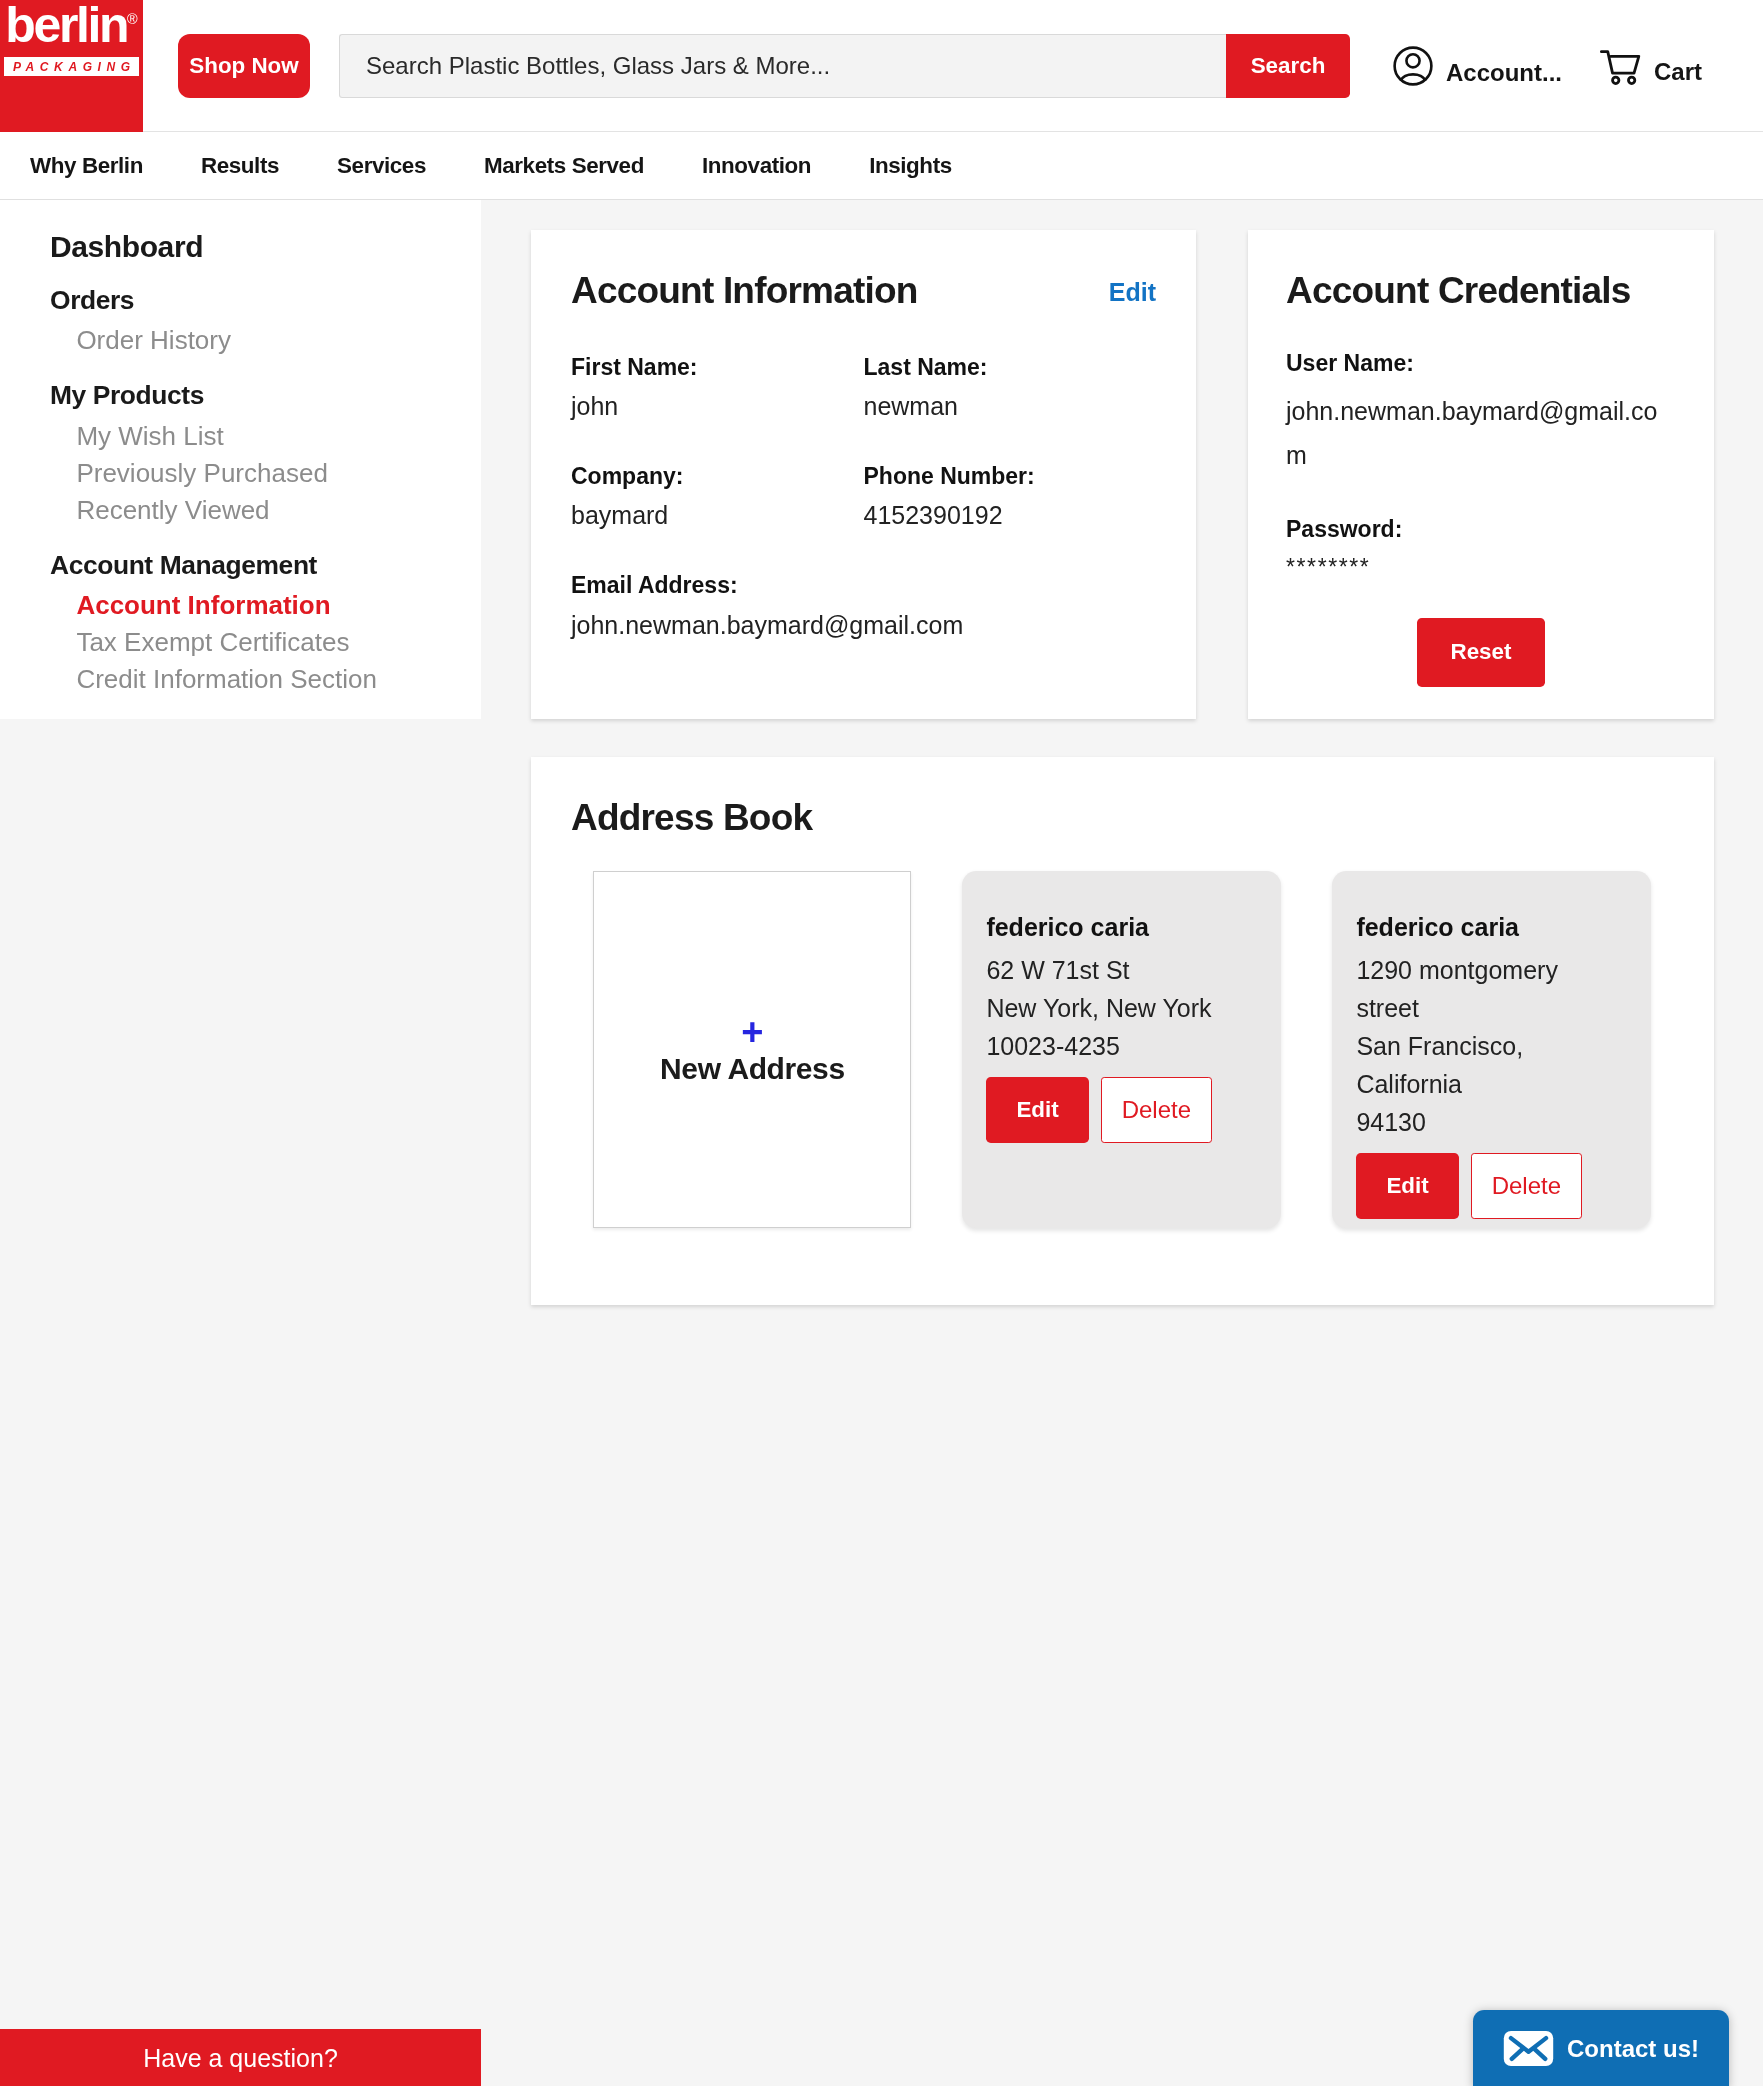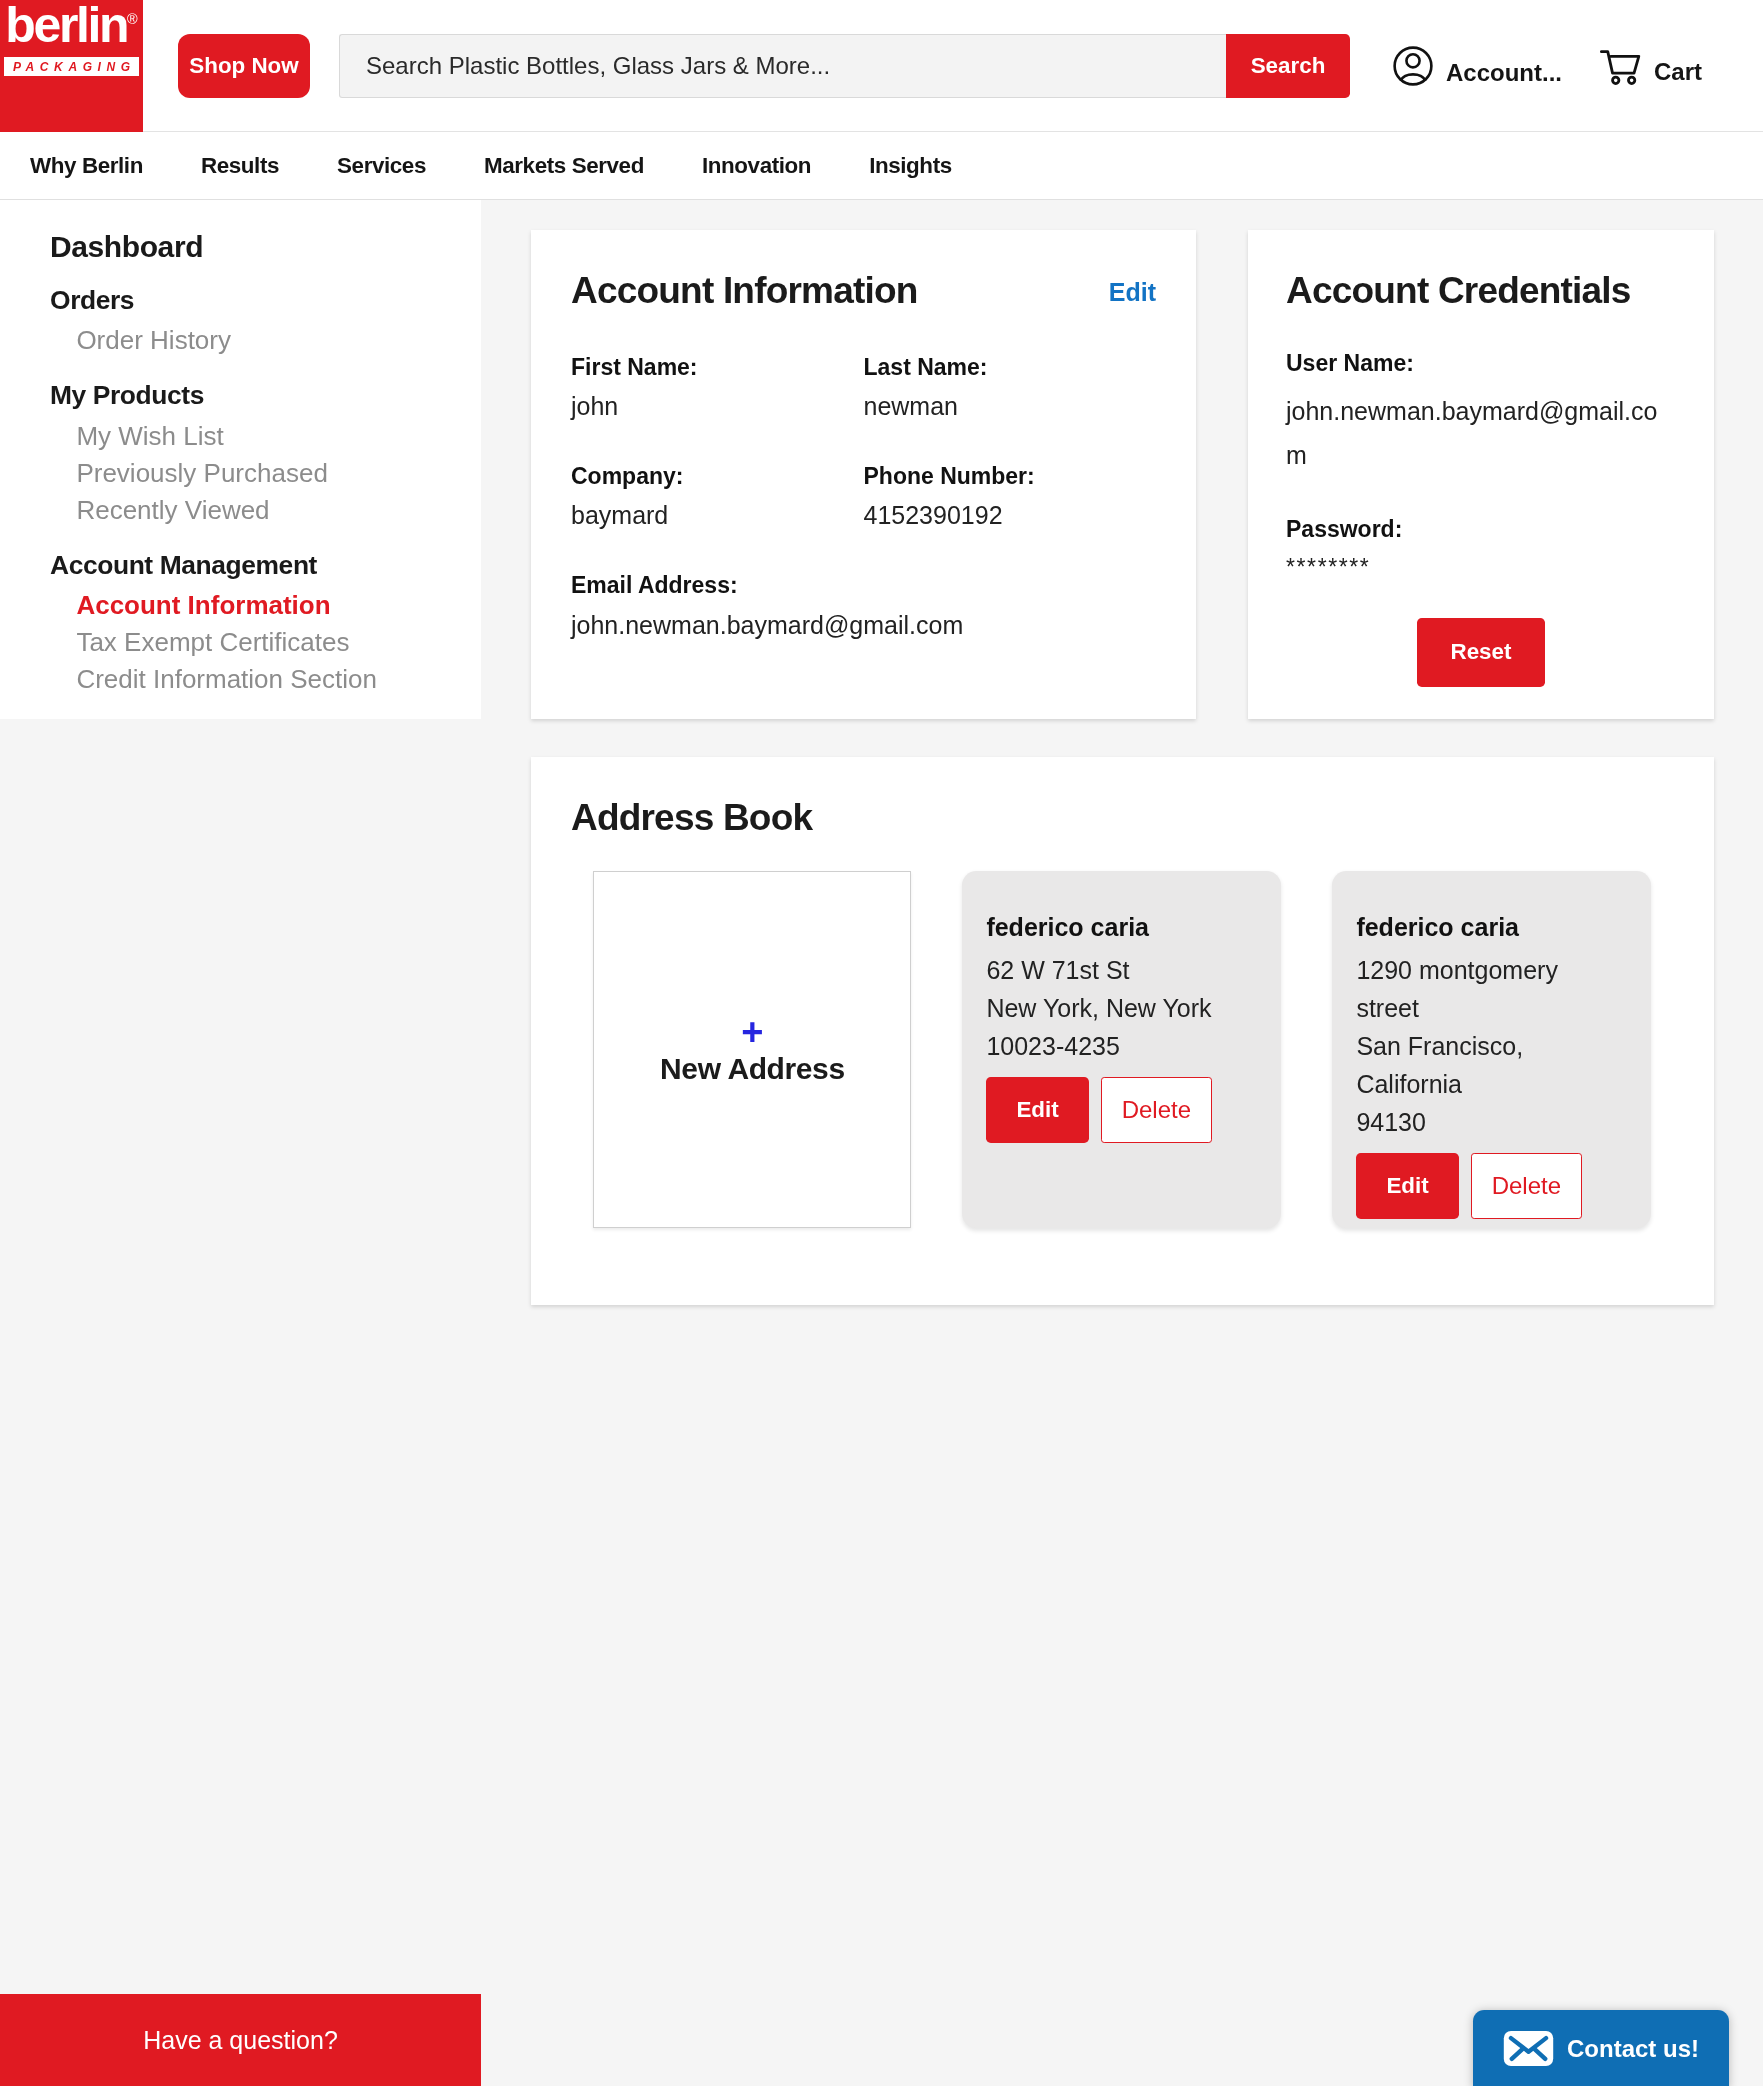--- a/index.html
+++ b/index.html
@@ -111,21 +111,21 @@
   .btn-edit{
     background:var(--red);color:#fff;font-size:22.4px;font-weight:bold;border:none;
     border-radius:4.8px;padding:19px 30px;cursor:pointer;font-family:inherit;
   }
   .btn-delete{
     background:#fff;color:var(--red);font-size:24px;border:1.6px solid var(--red);
     border-radius:3.2px;padding:17.6px 20px;cursor:pointer;font-family:inherit;
   }
   
   .question-bar{
-    position:absolute;left:0;bottom:0;width:481px;height:93px;background:var(--red);
+    position:absolute;left:0;bottom:0;width:481px;height:58px;background:var(--red);
     color:#fff;display:flex;align-items:center;justify-content:center;font-size:25px;
     cursor:pointer;z-index:10;
   }
   .contact-btn{
     position:absolute;right:34px;bottom:0;width:256px;height:77px;
     background:var(--contact-blue);border:none;border-radius:11.2px 11.2px 0 0;color:#fff;
     font-size:24px;font-weight:bold;display:flex;align-items:center;justify-content:center;
     gap:13px;cursor:pointer;z-index:10;box-shadow:0 1.6px 9.6px rgba(0,0,0,0.25);
     font-family:inherit;
   }

